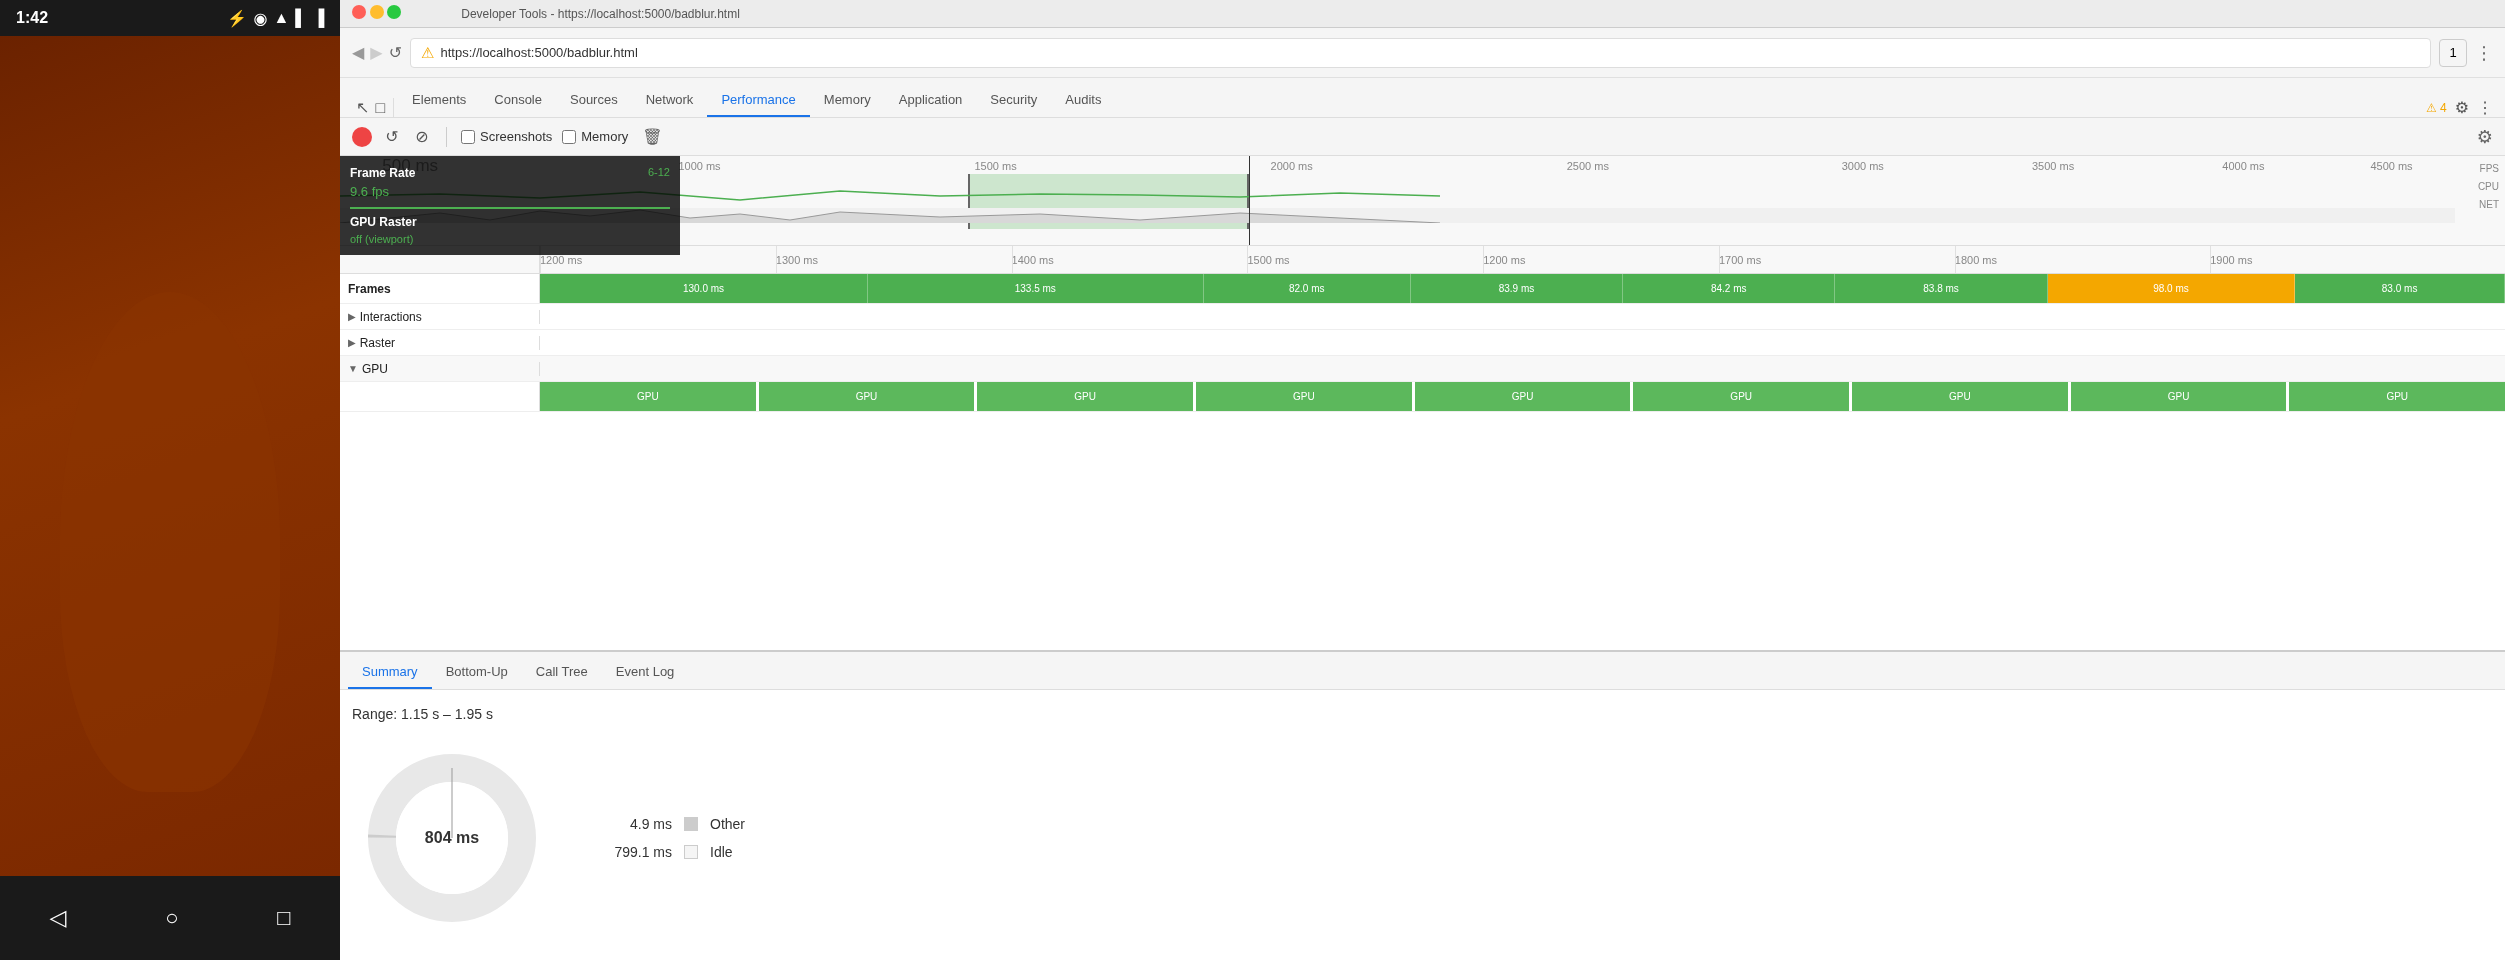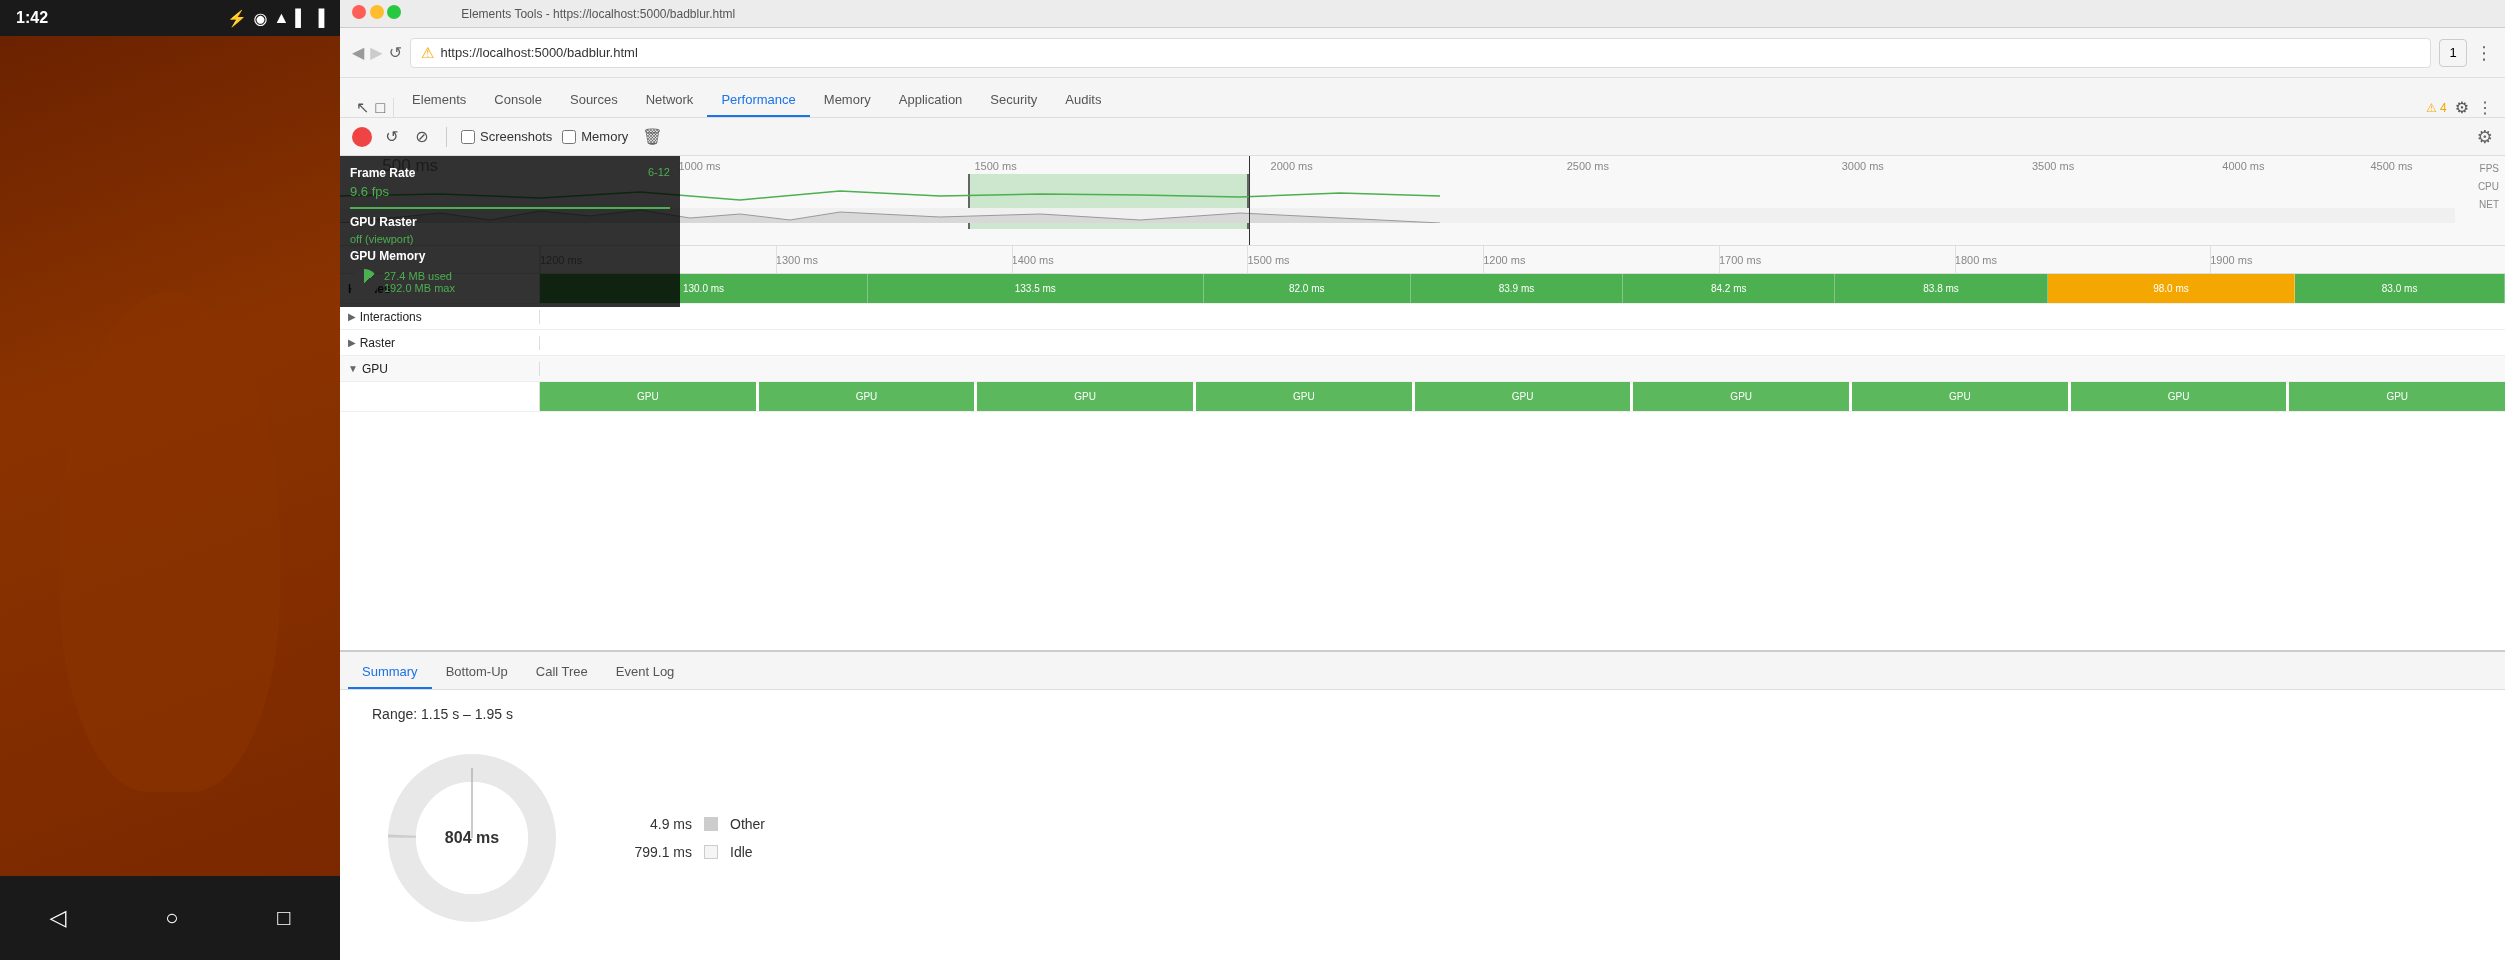--- a/index.html
+++ b/index.html
@@ -333,21 +333,21 @@
       color: #555;
       cursor: pointer;
       border-bottom: 2px solid transparent;
     }
     .summary-tab.active {
       color: #1a73e8;
       border-bottom: 2px solid #1a73e8;
     }
     .summary-content {
       flex: 1;
-      padding: 16px 32px;
+      padding: 16px 12px;
       overflow: auto;
     }
     .range-text { font-size: 14px; color: #333; margin-bottom: 16px; }
     .summary-body {
       display: flex;
       gap: 40px;
       align-items: center;
     }
     .donut-container {
       position: relative;
@@ -415,21 +415,21 @@
 </div>
 
 <div class="devtools-window">
 
   <div class="devtools-titlebar">
     <div class="window-controls">
       <span class="window-btn btn-close"></span>
       <span class="window-btn btn-min"></span>
       <span class="window-btn btn-max"></span>
     </div>
-    <span class="devtools-title-text">Elements Tools - https://localhost:5000/badblur.html</span>
+    <span class="devtools-title-text">Developer Tools - https://localhost:5000/badblur.html</span>
   </div>
 
   <div class="url-bar">
     <div class="url-bar-icons">
       <span style="font-size:16px;color:#999;">◀</span>
       <span style="font-size:16px;color:#ccc;">▶</span>
       <span style="font-size:16px;">↺</span>
     </div>
     <div class="url-field">
       <span class="url-warning">⚠</span>
@@ -512,32 +512,20 @@
         </div>
         <div style="height:2px;background:#4caf50;margin:4px 0 6px;position:relative;">
           
         </div>
         <div style="display:flex;justify-content:space-between;align-items:flex-start;margin-top:4px;">
           <div>
             <div class="overlay-title">GPU Raster</div>
             <div style="color:#4caf50;font-size:11px;">off (viewport)</div>
           </div>
         </div>
-        <div style="display:flex;justify-content:space-between;align-items:flex-start;margin-top:4px;">
-          <div>
-            <div class="overlay-title">GPU Memory</div>
-            <div style="display:flex;align-items:center;gap:6px;">
-              <div class="memory-donut"></div>
-              <div>
-                <div style="color:#4caf50;font-size:11px;">27.4 MB used</div>
-                <div style="color:#4caf50;font-size:11px;">192.0 MB max</div>
-              </div>
-            </div>
-          </div>
-        </div>
       </div>
 
       <div style="flex:1;position:relative;background:#f8f8f8;">
 
         <div style="position:absolute;top:0;left:0;right:50px;height:20px;display:flex;align-items:center;">
           <div style="position:absolute;left:2%;font-size:17px;color:#888;">500 ms</div>
           <div style="position:absolute;left:16%;font-size:11px;color:#888;">1000 ms</div>
           <div style="position:absolute;left:30%;font-size:11px;color:#888;">1500 ms</div>
           <div style="position:absolute;left:44%;font-size:11px;color:#888;">2000 ms</div>
           <div style="position:absolute;left:58%;font-size:11px;color:#888;">2500 ms</div>

